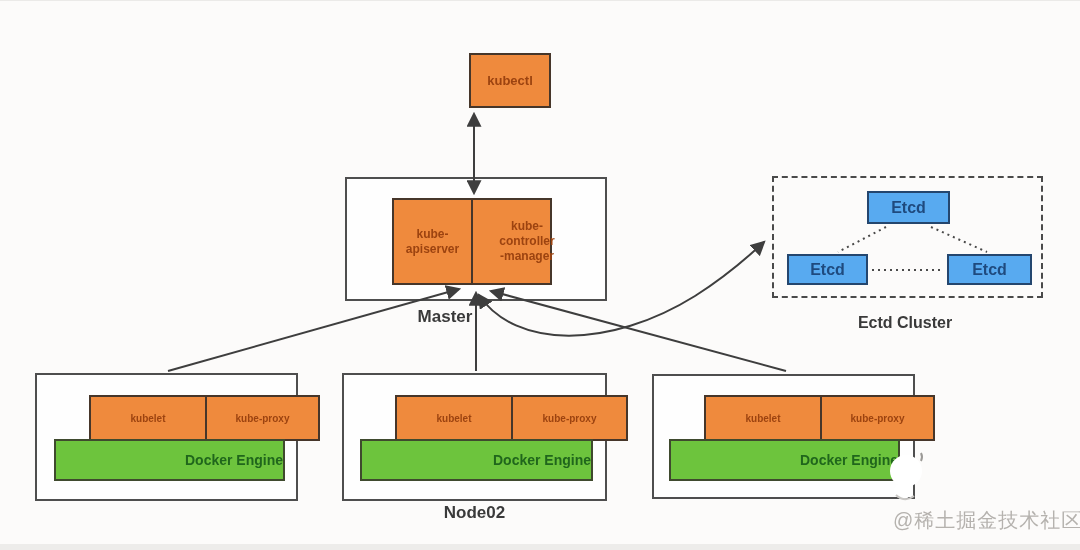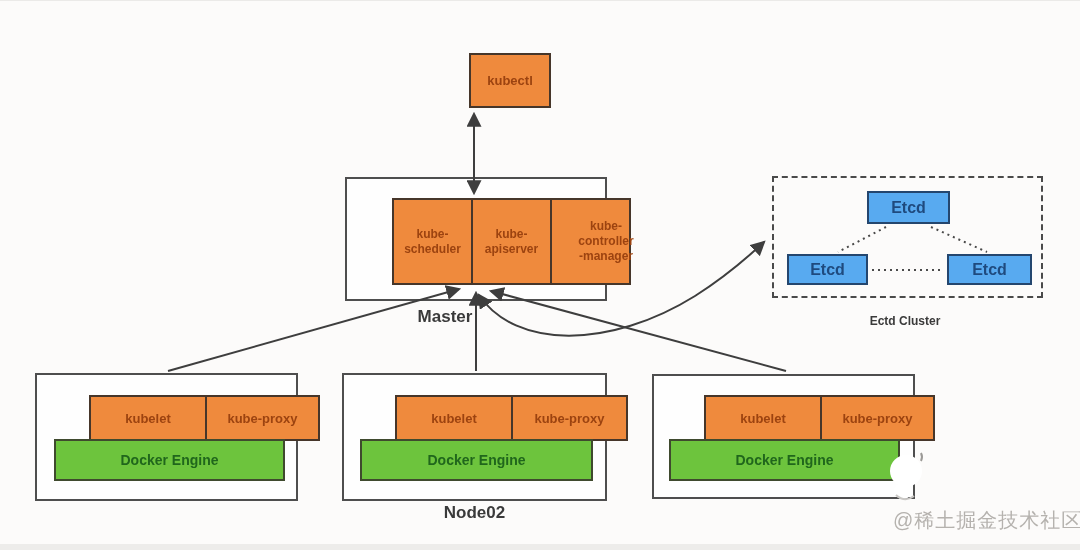--- a/index.html
+++ b/index.html
@@ -13,27 +13,27 @@
     position:relative;width:1080px;height:550px;margin:0 auto;
     background:#fcfbfa;overflow:hidden;
     font-family:"Liberation Sans", sans-serif;
     border-top:1px solid #ebeae8;
   }
   .bottom-strip{position:absolute;left:0;bottom:0;width:100%;height:7px;background:#edecea;}
   .box{position:absolute;box-sizing:border-box;display:flex;align-items:center;justify-content:center;text-align:center;}
   .frame{background:#fefefe;border:2px solid var(--frame);}
   .dashed-frame{background:transparent;border:2px dashed #4a4a4a;}
   .orange-box{background:var(--orange);border:2px solid var(--orange-border);color:var(--orange-text);font-weight:bold;margin-left:35px;}
-  .green-box{background:var(--green);border:2px solid var(--green-border);color:var(--green-text);font-weight:bold;font-size:14px;}
+  .green-box{background:var(--green);border:2px solid var(--green-border);color:var(--green-text);font-weight:bold;font-size:14px;justify-content:flex-end;}
   .blue-box{background:var(--blue);border:2px solid var(--blue-border);color:var(--blue-text);font-weight:bold;font-size:16px;}
   .comp{font-size:12px;line-height:1.25;padding:2px;}
   .kubectl{font-size:13px;}
-  .node-comp{font-size:13px;}
+  .node-comp{font-size:10px;}
   .dlabel{position:absolute;color:var(--label);font-weight:bold;font-size:17px;text-align:center;}
-  .cluster-label{font-size:12px;}
+  .cluster-label{font-size:16px;}
   svg.overlay{position:absolute;left:0;top:0;pointer-events:none;z-index:6;}
   .conn{stroke:var(--arrow);stroke-width:2;fill:none;}
   .dotted{stroke:#4a4a4a;stroke-width:2;fill:none;stroke-dasharray:2 4;}
   .ah-fill{fill:var(--arrow);}
   .watermark{
     position:absolute;left:893px;top:506px;width:190px;
     color:#b5b2ae;font-size:20px;letter-spacing:1px;z-index:7;
   }
   .master-comps{position:absolute;left:10px;top:19px;display:flex;}
   .master-comps .comp{width:81px;height:87px;display:flex;align-items:center;justify-content:center;}
@@ -43,23 +43,20 @@
 <body>
 
 <div class="canvas">
 
   <div class="box orange-box kubectl" style="left:434px;top:52px;width:82px;height:55px;">
     <span>kubectl</span>
   </div>
 
   <div class="box frame" style="left:345px;top:176px;width:262px;height:124px;">
     <div class="master-comps">
-      <div class="box comp orange-box" style="position:static;">
-        <span>kube-scheduler</span>
-      </div>
       <div class="box comp orange-box" style="position:static;">
         <span>kube-apiserver</span>
       </div>
       <div class="box comp orange-box" style="position:static;padding-left:33px;">
         <span>kube-controller -manager</span>
       </div>
     </div>
   </div>
   <div class="dlabel" style="left:395px;top:306px;width:100px;">Master</div>
 

